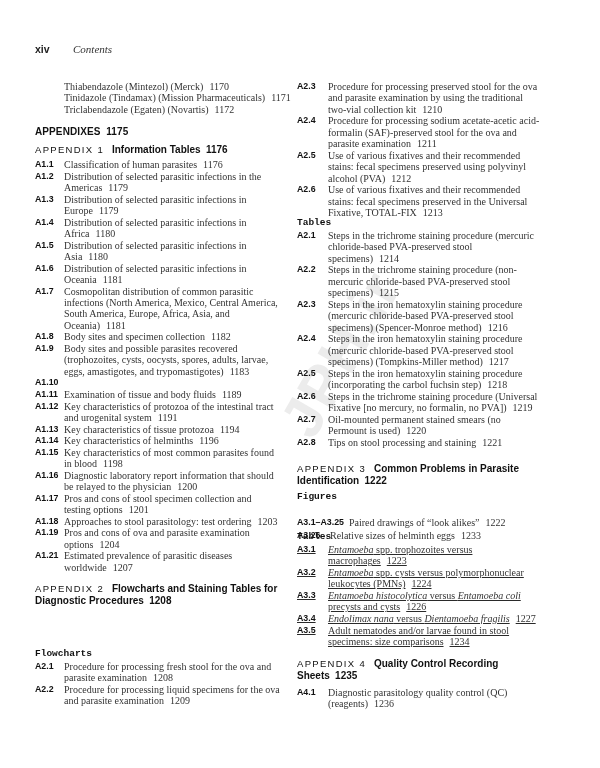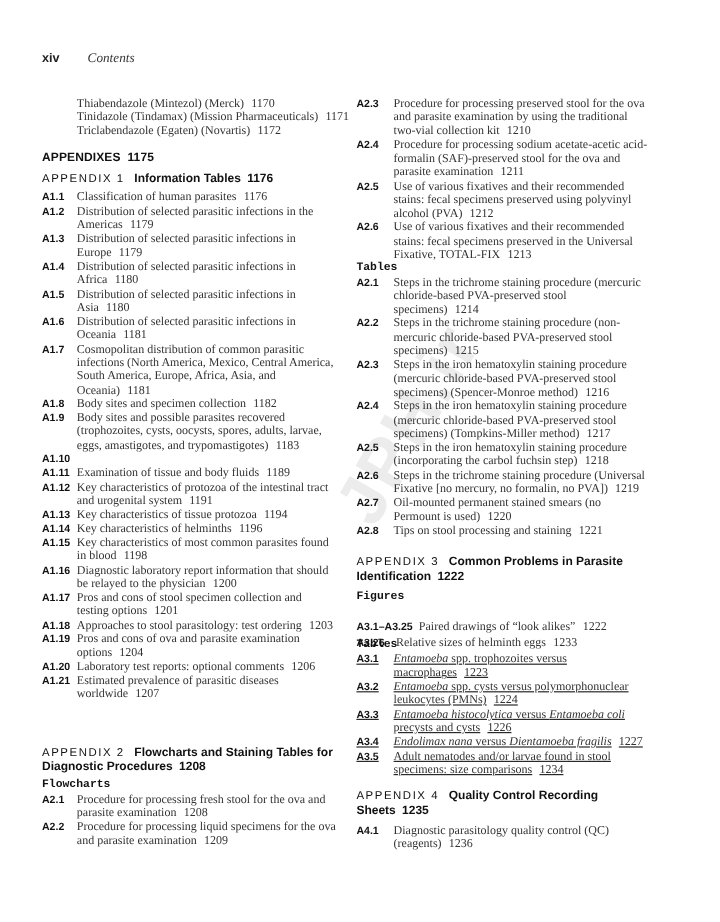--- a/index.html
+++ b/index.html
@@ -129,30 +129,26 @@
         </div>
       <div class="entry">
           <span class="num">A1.18</span>
           <span class="txt"><span>Approaches to stool parasitology: test ordering</span><span class="pnum">1203</span></span>
         </div>
       <div class="entry">
           <span class="num">A1.19</span>
           <span class="txt"><span>Pros and cons of ova and parasite examination options</span><span class="pnum">1204</span></span>
         </div>
       <div class="entry">
-          <span class="num">A1.20</span>
-          <span class="txt"><span>Laboratory test reports: optional comments</span><span class="pnum">1206</span></span>
-        </div>
-      <div class="entry">
           <span class="num">A1.21</span>
           <span class="txt"><span>Estimated prevalence of parasitic diseases worldwide</span><span class="pnum">1207</span></span>
         </div>
     </div>
 
-    <div class="h-appendix" style="position:absolute; top:622px; left:0; width:250px;">
+    <div class="h-appendix" style="position:absolute; top:583px; left:0; width:250px;">
       <span class="lbl">APPENDIX 2</span><span class="t">Flowcharts and Staining Tables for Diagnostic Procedures</span>&nbsp;&nbsp;<span class="t">1208</span>
     </div>
 
     <div class="sub" style="position:absolute; top:648px; left:0;">Flowcharts</div>
 
     <div style="position:absolute; top:661px; left:0; width:245px;">
       <div class="entry">
           <span class="num">A2.1</span>
           <span class="txt"><span>Procedure for processing fresh stool for the ova and parasite examination</span><span class="pnum">1208</span></span>
         </div>

